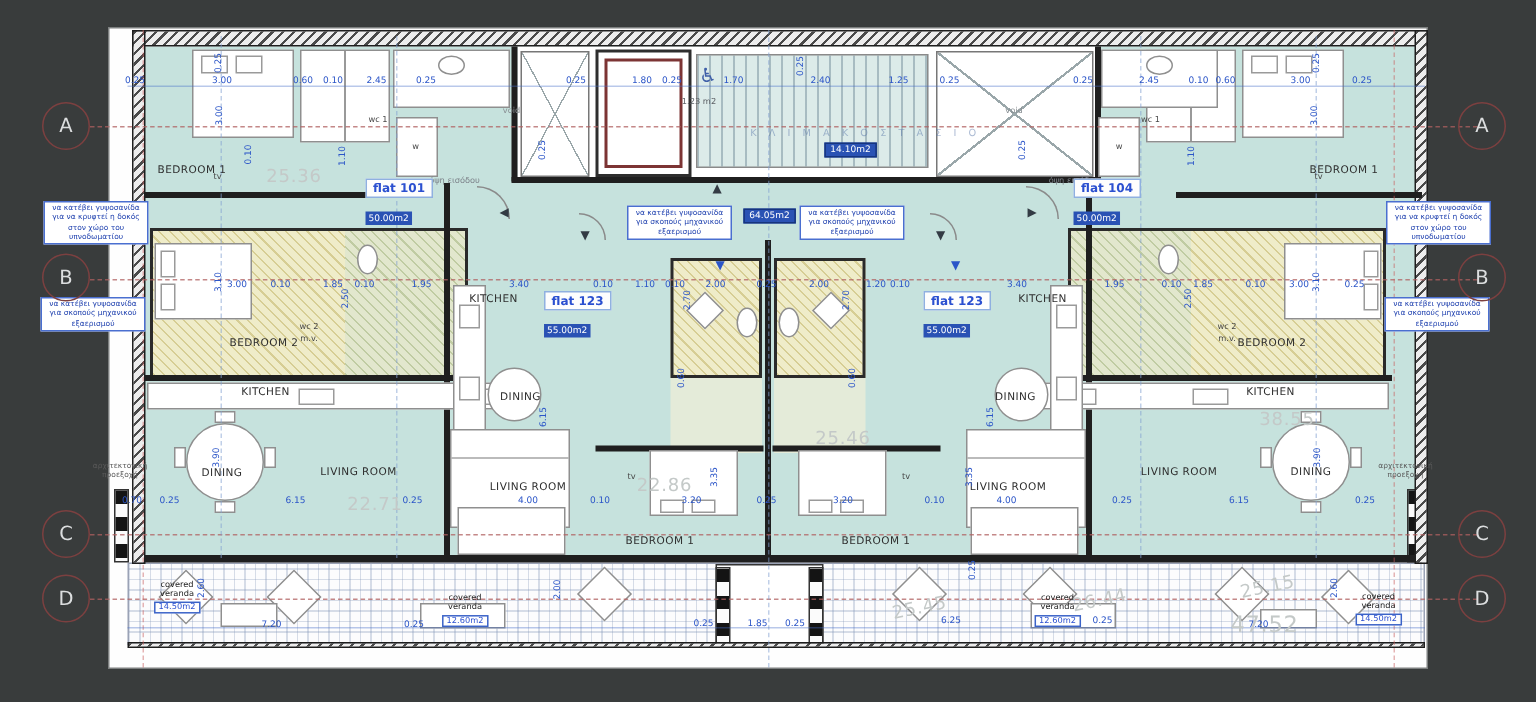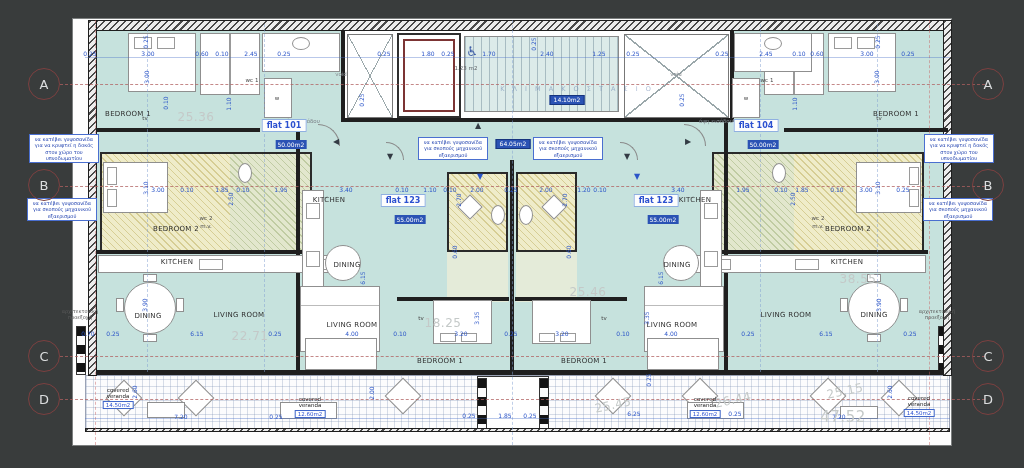--- a/index.html
+++ b/index.html
@@ -45,21 +45,21 @@
   .lbl-sm{font-size:5.5px;color:#474747;}
   .lbl-dim{font-size:6px;color:#2b55c8;}
   .lbl-under{font-size:12px;color:#c4c9c8;letter-spacing:.5px;}
   .lbl-badge{font-size:6px;color:#fff;background:var(--badge,#2a52b4);padding:1px 3px;border:1px solid #16347e;}
   .lbl-note{position:absolute;transform:translate(-50%,0);font-size:5px;line-height:1.25;color:#1d3fae;
             background:#fff;border:1px solid #4a6fd0;padding:1px 2px;text-align:center;width:64px;}
   .lbl-arch{position:absolute;transform:translate(-50%,0);font-size:5px;line-height:1.2;color:#5a5a5a;text-align:center;width:46px;}
   .lbl-arrow{font-size:8px;color:#333b44;}
   .lbl-stair{font-size:6.5px;color:rgba(90,120,170,.5);letter-spacing:3px;}
   .lbl-wheel{font-size:13px;color:#3f5fa8;}
-  .flat-tag{position:absolute;transform:translate(-50%,-50%);text-align:right;margin-left:18px;}
+  .flat-tag{position:absolute;transform:translate(-50%,-50%);text-align:left;}
   .flat-name{display:block;background:#fdfdfd;border:1px solid #8fb0e0;color:var(--flat,#2b50d0);
              font-size:8px;font-weight:bold;padding:1px 4px;white-space:nowrap;}
   .flat-area{display:inline-block;background:var(--badge,#2a52b4);color:#fff;font-size:6px;padding:1px 2px;margin-top:1px;}
   .ver-tag{position:absolute;transform:translate(-50%,-50%);text-align:center;font-size:5.5px;color:#222;line-height:1.15;}
   .ver-area{display:inline-block;border:1px solid #3b63c8;color:#2b50d0;background:rgba(255,255,255,.92);
             font-size:5.5px;padding:0 2px;margin-top:1px;}
   .bubble{position:absolute;width:30px;height:30px;border-radius:50%;border:1px solid #7c4040;color:#dcdedf;
           display:flex;align-items:center;justify-content:center;font-size:13px;transform:translate(-50%,-50%);}
 </style>
 </head>
@@ -338,22 +338,22 @@
     <span class="lbl lbl-dim rot" style="left: 145px; top: 305px;">3.90</span>
     <span class="lbl lbl-dim rot" style="left: 879px; top: 305px;">3.90</span>
     <span class="lbl lbl-dim rot" style="left: 477px; top: 318px;">3.35</span>
     <span class="lbl lbl-dim rot" style="left: 647px; top: 318px;">3.35</span>
     <span class="lbl lbl-dim rot" style="left: 135px; top: 392px;">2.60</span>
     <span class="lbl lbl-dim rot" style="left: 372px; top: 393px;">2.00</span>
     <span class="lbl lbl-dim rot" style="left: 890px; top: 392px;">2.60</span>
     <span class="lbl lbl-dim rot" style="left: 649px; top: 380px;">0.25</span>
     <span class="lbl lbl-under" style="left: 196px; top: 117px;">25.36</span>
     <span class="lbl lbl-under" style="left: 250px; top: 336px;">22.71</span>
-    <span class="lbl lbl-under" style="left: 443px; top: 323px;">18.25</span>
-    <span class="lbl lbl-under" style="left: 588px; top: 292px;">25.46</span>
+    <span class="lbl lbl-under" style="left: 443px; top: 323px;">22.86</span>
+    <span class="lbl lbl-under" style="left: 562px; top: 292px;">25.46</span>
     <span class="lbl lbl-under" style="left: 858px; top: 279px;">38.55</span>
     <span class="lbl lbl-under tilt" style="left: 845px; top: 391px;">25.15</span>
     <span class="lbl lbl-under" style="font-size: 15px; left: 843px; top: 417px;">47.52</span>
     <span class="lbl lbl-under tilt" style="left: 613px; top: 405px;">25.45</span>
     <span class="lbl lbl-under tilt" style="left: 733px; top: 400px;">26.44</span>
     <span class="lbl lbl-badge" style="left: 567px; top: 100px;">14.10m2</span>
     <span class="lbl lbl-badge" style="left: 513px; top: 144px;">64.05m2</span>
     <span class="lbl lbl-arrow" style="color: rgb(51, 59, 68); left: 478px; top: 126px;">▲</span>
     <span class="lbl lbl-arrow" style="color: rgb(51, 59, 68); left: 390px; top: 157px;">▼</span>
     <span class="lbl lbl-arrow" style="color: rgb(51, 59, 68); left: 627px; top: 157px;">▼</span>

